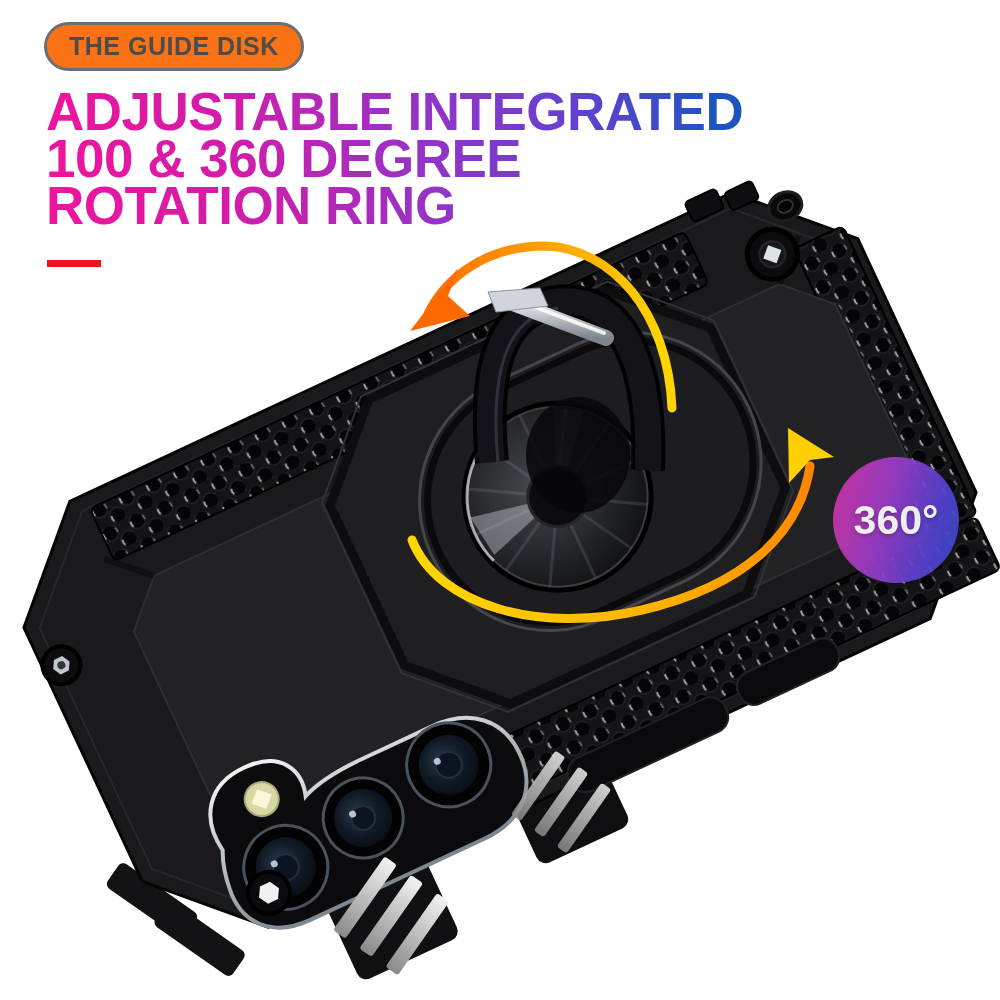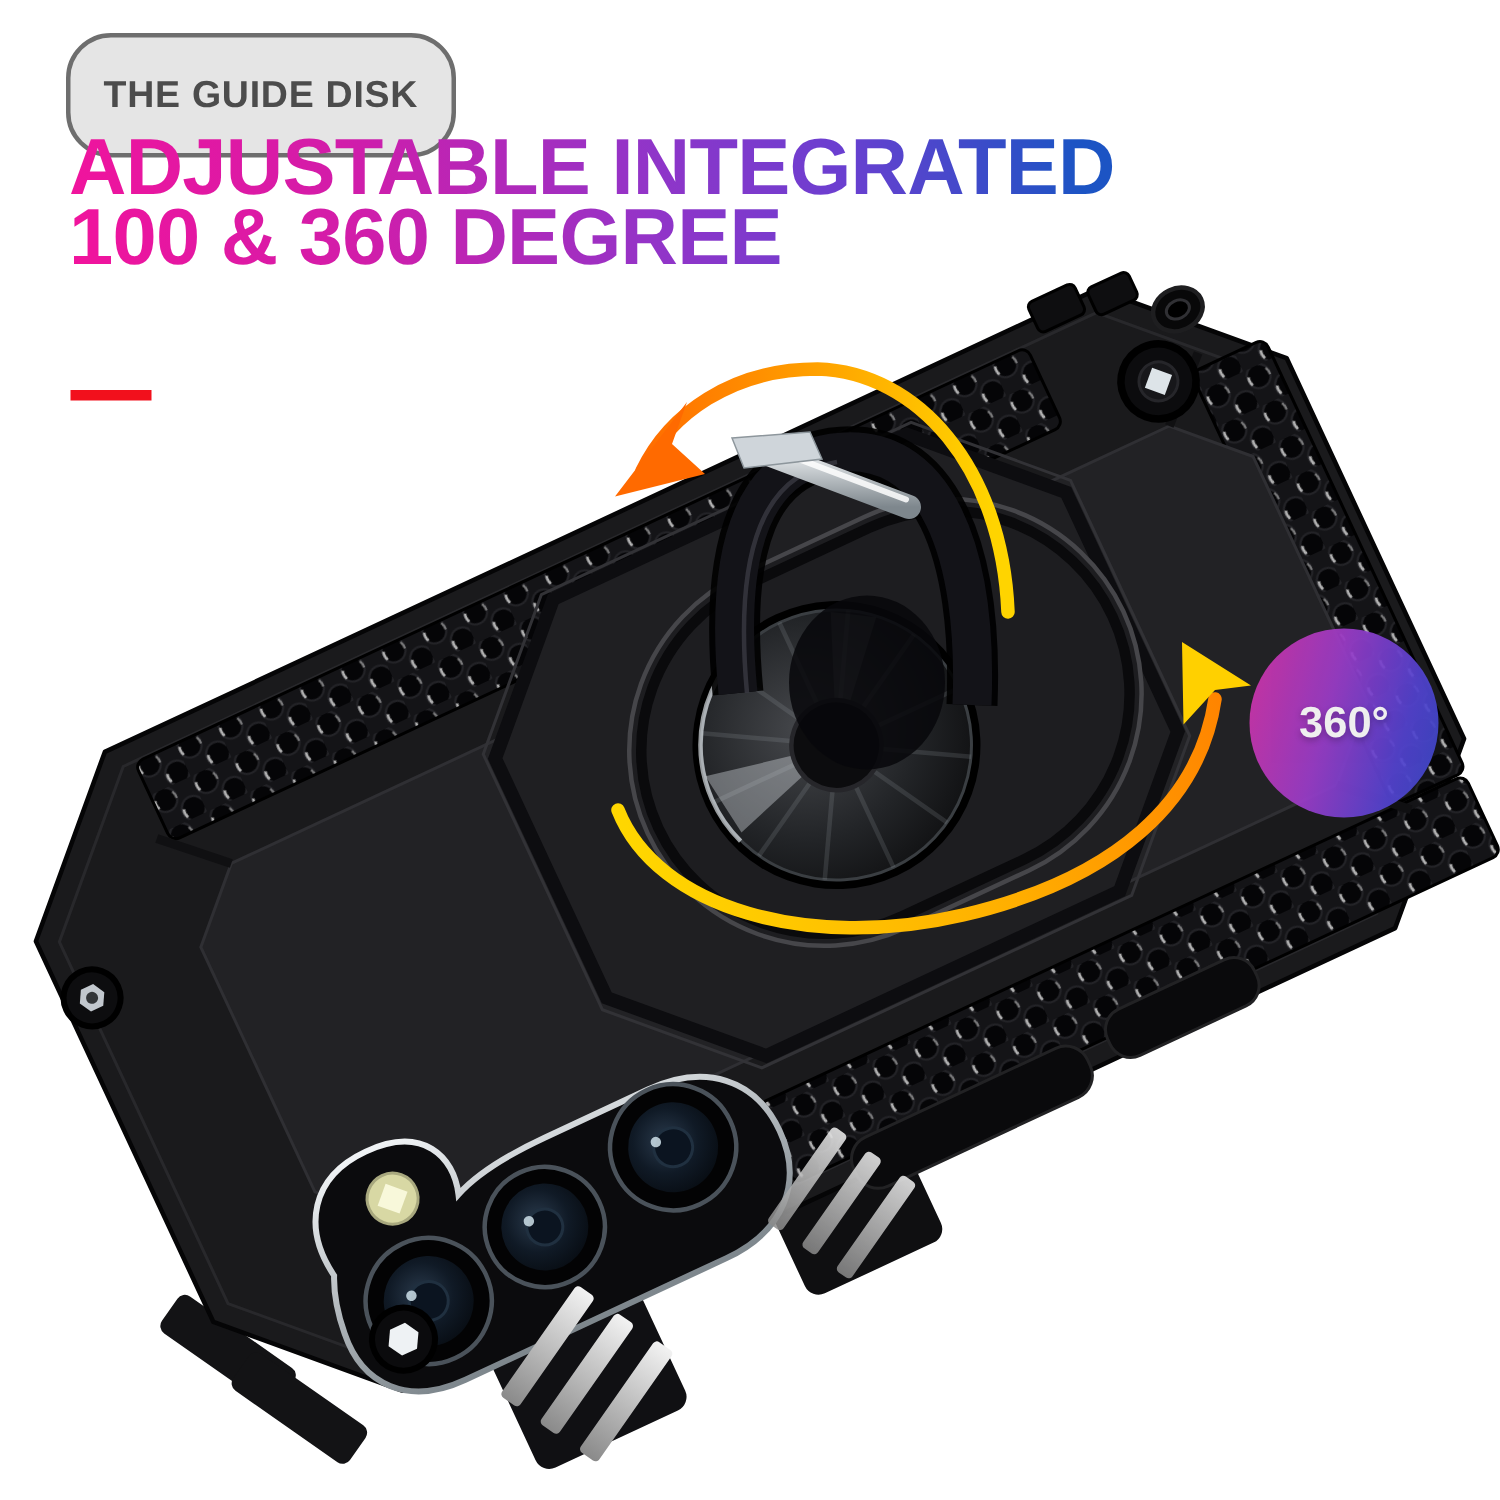--- a/index.html
+++ b/index.html
@@ -4,22 +4,22 @@
 <style>
   html,body{margin:0;padding:0;background:#ffffff;}
   #stage{
     position:relative;width:1000px;height:1000px;background:#ffffff;overflow:hidden;
     font-family:"Liberation Sans",sans-serif;
   }
   #stage svg{position:absolute;left:0;top:0;}
   .pill{
     position:absolute;left:44px;top:22px;
     border:3px solid #6e6e6e;border-radius:30px;
-    padding:24px 22px;font-size:25px;font-weight:bold;color:#4c4c4c;
-    letter-spacing:0.5px;background:#e5e5e5;text-align:right;
+    padding:7px 22px;font-size:25px;font-weight:bold;color:#4c4c4c;
+    letter-spacing:0.5px;background:#f97316;text-align:right;
   }
   .headline{
     position:absolute;left:46px;top:88px;margin:0;
     font-size:53px;font-weight:bold;line-height:47px;letter-spacing:-0.5px;
     background:linear-gradient(80deg,#f2139c 0%,#d11daa 28%,#9334c8 55%,#6a3fd0 74%,#1c54c4 96%);
     -webkit-background-clip:text;background-clip:text;
     -webkit-text-fill-color:transparent;color:transparent;
   }
   .headline span{display:block;}
   .accent-bar{
@@ -28,21 +28,21 @@
   .badge{
     position:absolute;border-radius:50%;display:flex;align-items:center;justify-content:center;
     color:#ffffff;font-weight:bold;text-shadow:0 2px 4px rgba(0,0,0,.25);
   }
   .badge-flip{
     left:308px;top:314px;width:114px;height:114px;font-size:37px;
     background:linear-gradient(105deg,#e75bd2 0%,#b44ed4 38%,#6a4fd8 68%,#3d55d4 100%);
     opacity:.95;
   }
   .badge-spin{
-    left:833px;top:419px;width:126px;height:126px;font-size:29px;
+    left:833px;top:457px;width:126px;height:126px;font-size:41px;
     background:linear-gradient(105deg,#d633a6 0%,#9a3cc8 42%,#5443d0 76%,#3848c6 100%);
     opacity:.93;
   }
 </style>
 </head>
 <body>
 
 <div id="stage">
 
 <svg width="1000" height="1000" viewBox="0 0 1000 1000">
@@ -219,20 +219,21 @@
   </g>
 </svg>
 
   <div class="pill">
     <span>THE GUIDE DISK</span>
   </div>
 
   <h1 class="headline">
     <span>ADJUSTABLE INTEGRATED</span>
     <span>100 &amp; 360 DEGREE</span>
+    <span>ROTATION RING</span>
   </h1>
 
   <div class="accent-bar"></div>
 
   <div class="badge badge-spin">
     <span>360°</span>
   </div>
 
 </div>
 

